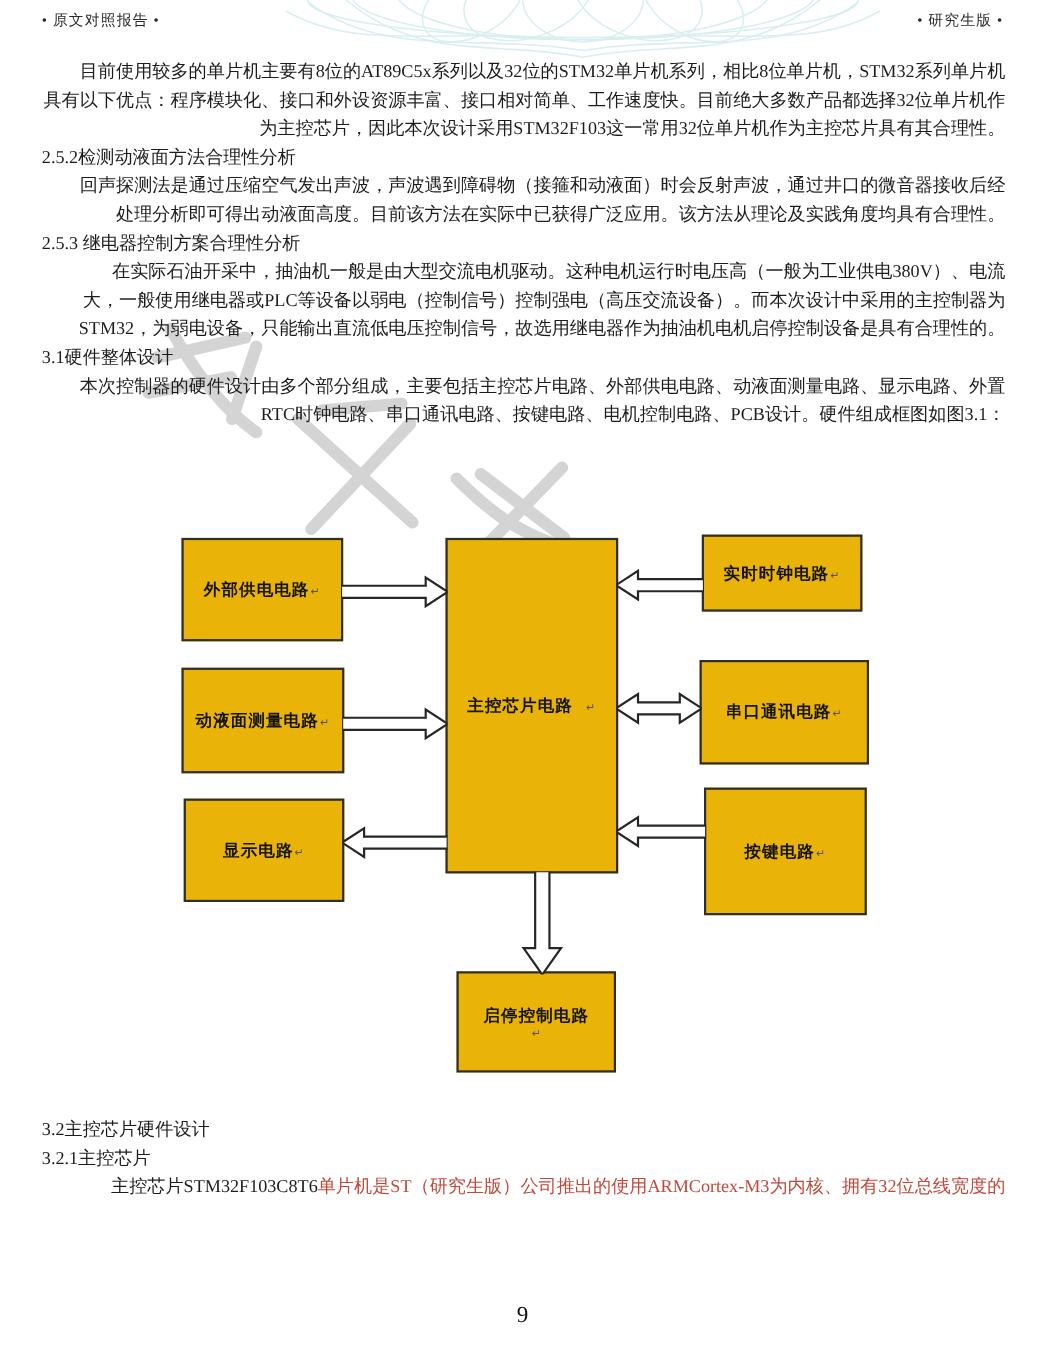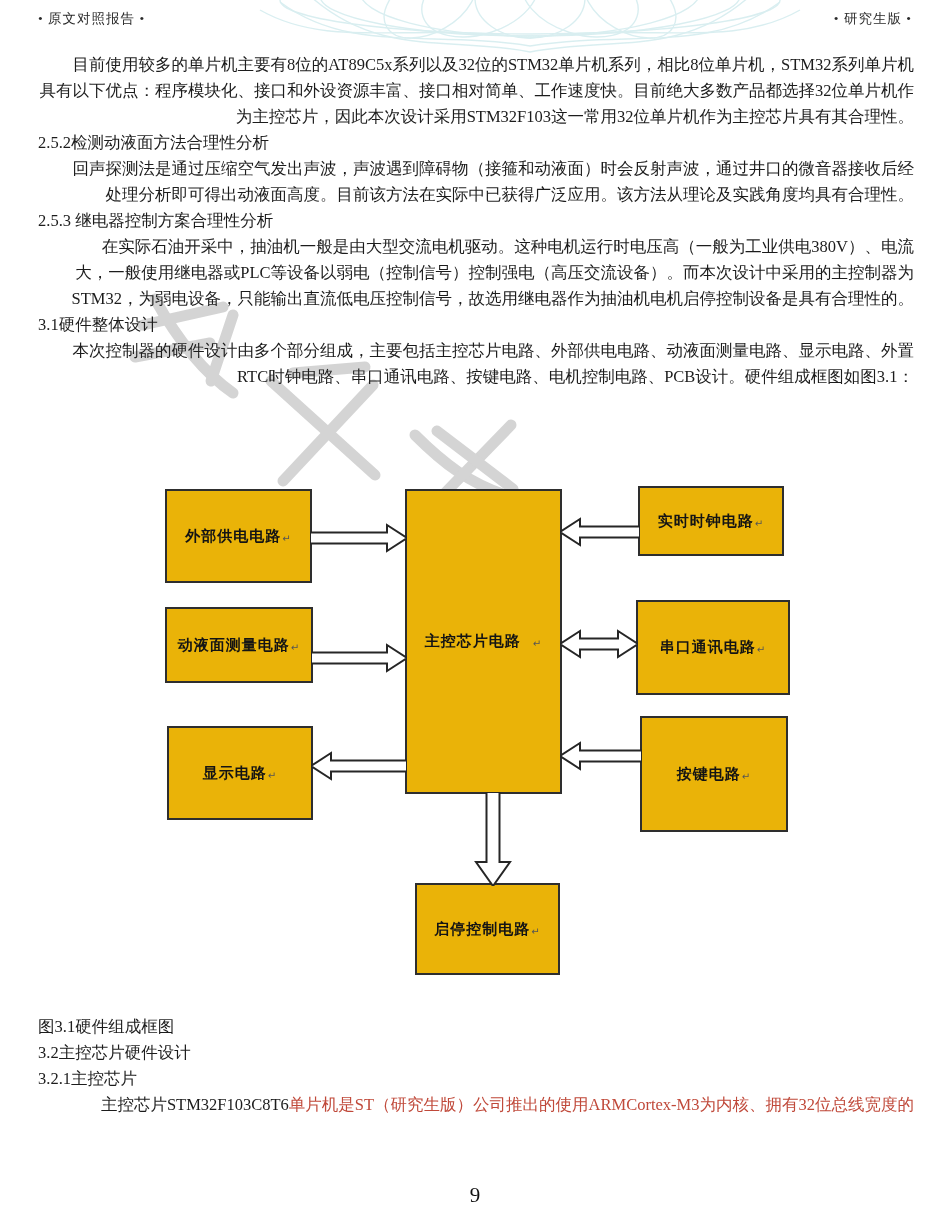--- a/index.html
+++ b/index.html
@@ -94,21 +94,21 @@
     <p class="line">3.1硬件整体设计</p>
     <p class="line indent">本次控制器的硬件设计由多个部分组成，主要包括主控芯片电路、外部供电电路、动液面测量电路、显示电路、外置RTC时钟电路、串口通讯电路、按键电路、电机控制电路、PCB设计。硬件组成框图如图3.1：</p>
   </div>
 
   <div class="diagram">
 
     <div class="dbox" style="left:165px;top:34px;width:147px;height:94px;">
       <span>外部供电电路</span>
         <span class="retmark">↵</span>
     </div>
-    <div class="dbox" style="left:165px;top:152px;width:148px;height:76px;">
+    <div class="dbox" style="left:165px;top:152px;width:148px;height:96px;">
       <span>动液面测量电路</span>
         <span class="retmark">↵</span>
     </div>
     <div class="dbox" style="left:167px;top:271px;width:146px;height:94px;align-items:center;">
       <span>显示电路</span>
         <span class="retmark">↵</span>
     </div>
     <div class="dbox" style="left:405px;top:34px;width:157px;height:305px;gap:11px;">
       <span>主控芯片电路</span>
         <span class="retmark">↵</span>
@@ -118,21 +118,21 @@
         <span class="retmark">↵</span>
     </div>
     <div class="dbox" style="left:636px;top:145px;width:154px;height:95px;">
       <span>串口通讯电路</span>
         <span class="retmark">↵</span>
     </div>
     <div class="dbox" style="left:640px;top:261px;width:148px;height:116px;">
       <span>按键电路</span>
         <span class="retmark">↵</span>
     </div>
-    <div class="dbox" style="left:415px;top:428px;width:145px;height:92px;">
+    <div class="dbox" style="left:415px;top:428px;width:145px;height:92px;flex-direction:column;">
       <span>启停控制电路</span>
         <span class="retmark">↵</span>
     </div>
 
     <svg class="arrow" style="left:310px;top:68px;" width="97" height="30" viewBox="0 0 97 30">
       <polygon points="0,9.5 77,9.5 77,2 97,15 77,28 77,20.5 0,20.5"></polygon>
     </svg>
     <svg class="arrow" style="left:311px;top:188px;" width="96" height="30" viewBox="0 0 96 30">
       <polygon points="0,9.5 76,9.5 76,2 96,15 76,28 76,20.5 0,20.5"></polygon>
     </svg>
@@ -147,21 +147,20 @@
     </svg>
     <svg class="arrow" style="left:560px;top:286px;" width="82" height="30" viewBox="0 0 82 30">
       <polygon points="82,9.5 20,9.5 20,2 0,15 20,28 20,20.5 82,20.5"></polygon>
     </svg>
     <svg class="arrow" style="left:471px;top:337px;" width="44" height="94" viewBox="0 0 44 94">
       <polygon points="15.5,0 28.5,0 28.5,70 39,70 22,94 5,70 15.5,70"></polygon>
     </svg>
   </div>
 
   <div class="text-bottom">
-    <p class="line">图3.1硬件组成框图</p>
     <p class="line">3.2主控芯片硬件设计</p>
     <p class="line">3.2.1主控芯片</p>
     <p class="line indent"><span>主控芯片STM32F103C8T6</span><span class="red">单片机是ST（研究生版）公司推出的使用ARMCortex-M3为内核、拥有32位总线宽度的</span></p>
   </div>
 
   <div class="page-num">9</div>
 
 </div>
 
 </body></html>

